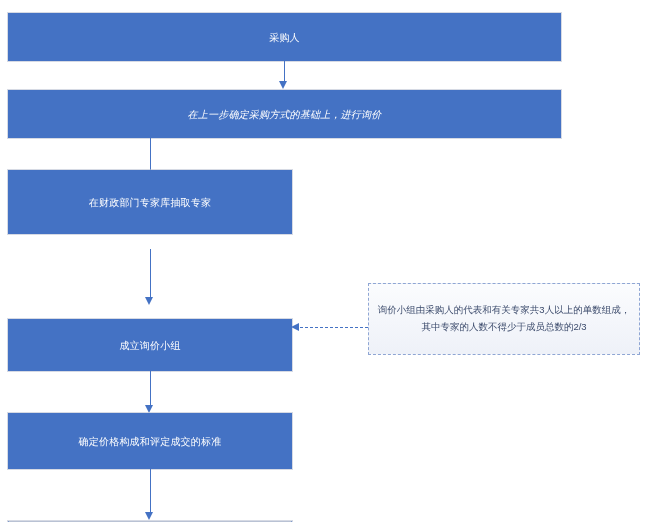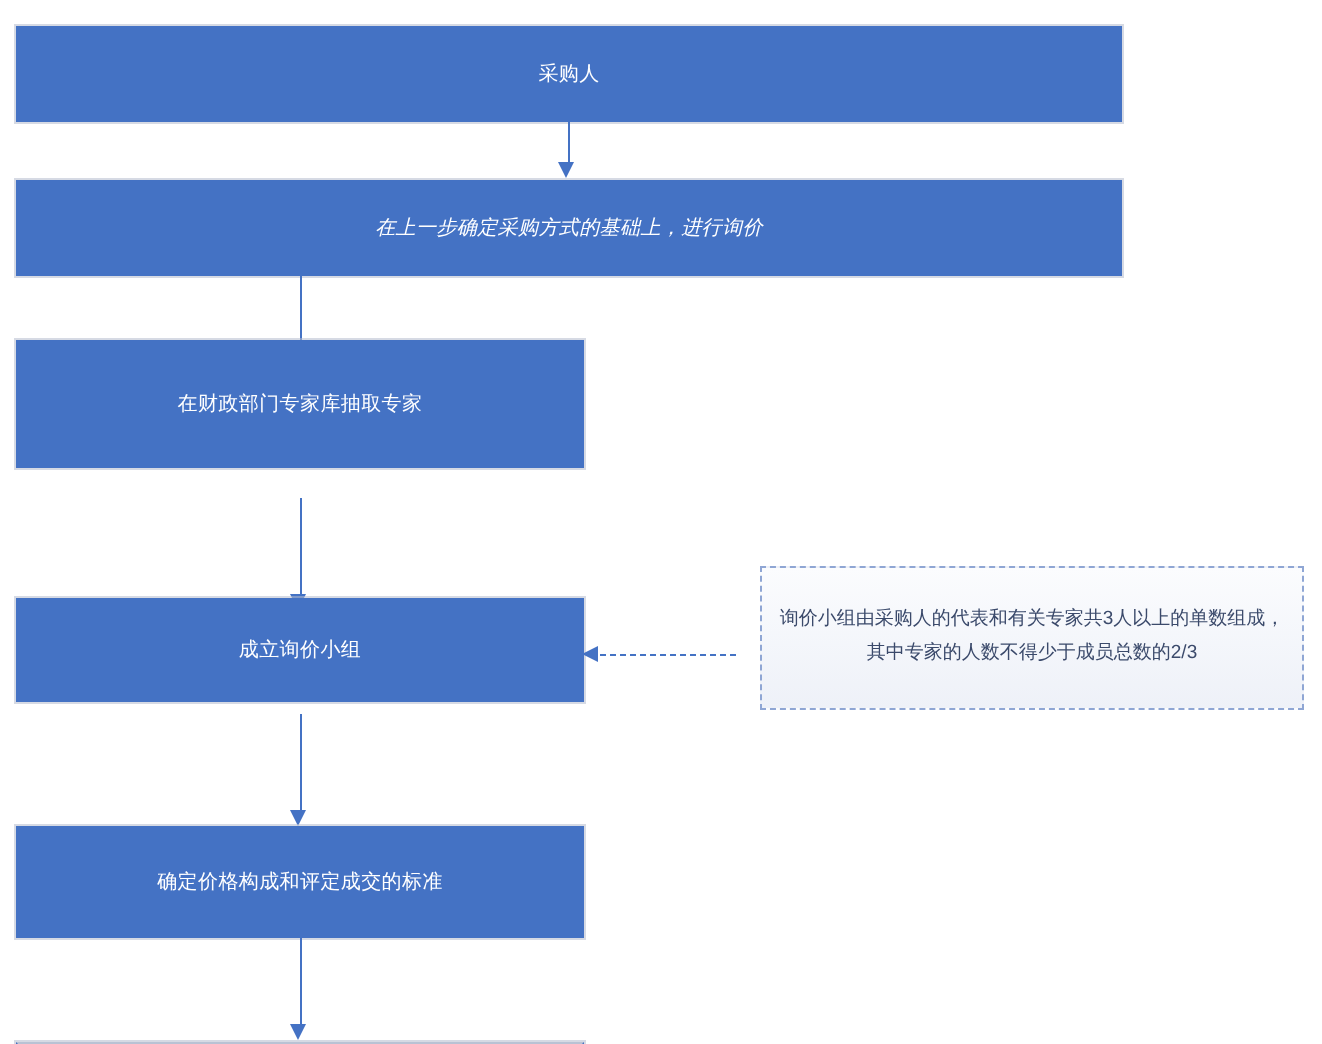--- a/index.html
+++ b/index.html
@@ -39,21 +39,21 @@
   .node-label {
     display: block;
   }
 
   .node.wide { left: 8px; width: 553px; }
   .node.narrow { left: 8px; width: 284px; }
 
   #node-purchaser      { top: 13px;  height: 48px; }
   #node-inquiry-basis  { top: 90px;  height: 48px; font-style: italic; }
   #node-draw-experts   { top: 170px; height: 64px; }
-  #node-form-group     { top: 299px; height: 52px; }
+  #node-form-group     { top: 319px; height: 52px; }
   #node-price-criteria { top: 413px; height: 56px; align-items: center; }
 
   
   #node-next-step {
     top: 521px;
     height: 20px;
     border-top: 1px solid #b9c2d4;
     background: #ffffff;
   }
 
@@ -98,21 +98,21 @@
   #conn4 { left: 149.5px; top: 357px; height: 49px; }
   #arrow4 { left: 145px;  top: 405px; }
 
   
   #conn5 { left: 149.5px; top: 469px; height: 45px; }
   #arrow5 { left: 145px;  top: 512px; }
 
   
   #note-callout {
     position: absolute;
-    left: 380px;
+    left: 368px;
     top: 283px;
     width: 272px;
     height: 72px;
     box-sizing: border-box;
     border: 1.5px dashed #8FA6D4;
     background: linear-gradient(180deg, #fbfcfe 0%, #eef1f8 100%);
     display: flex;
     align-items: center;
     justify-content: flex-end;
     padding: 4px 8px;

